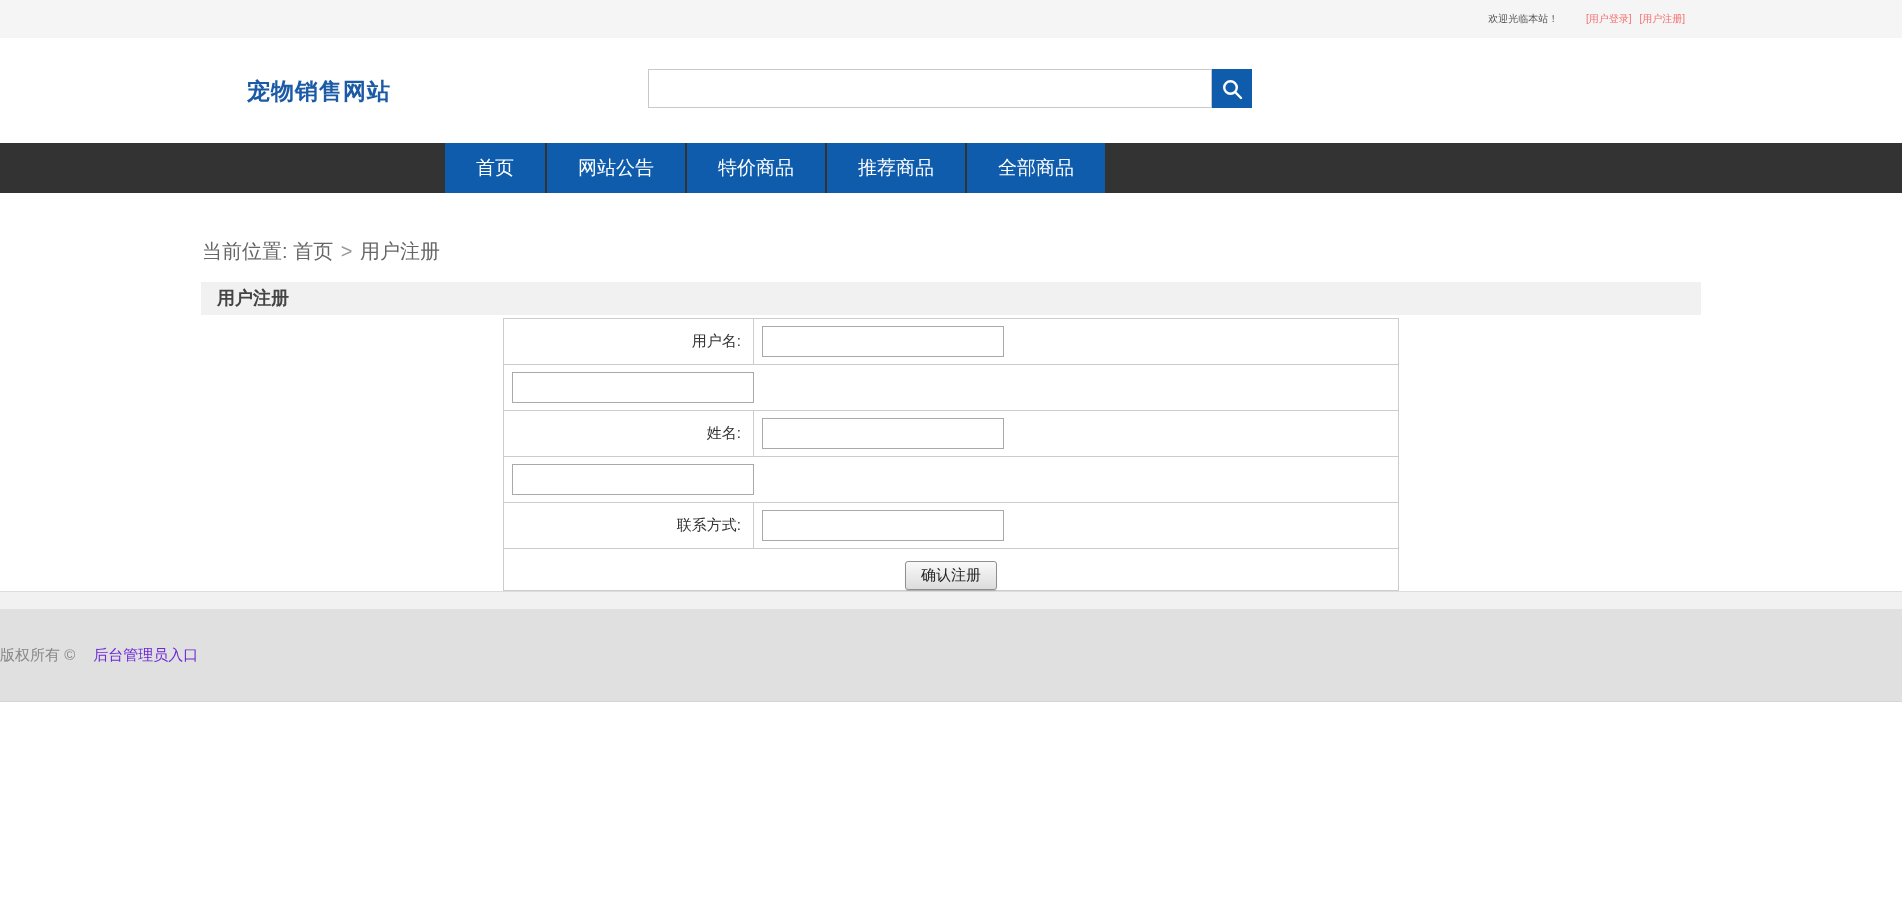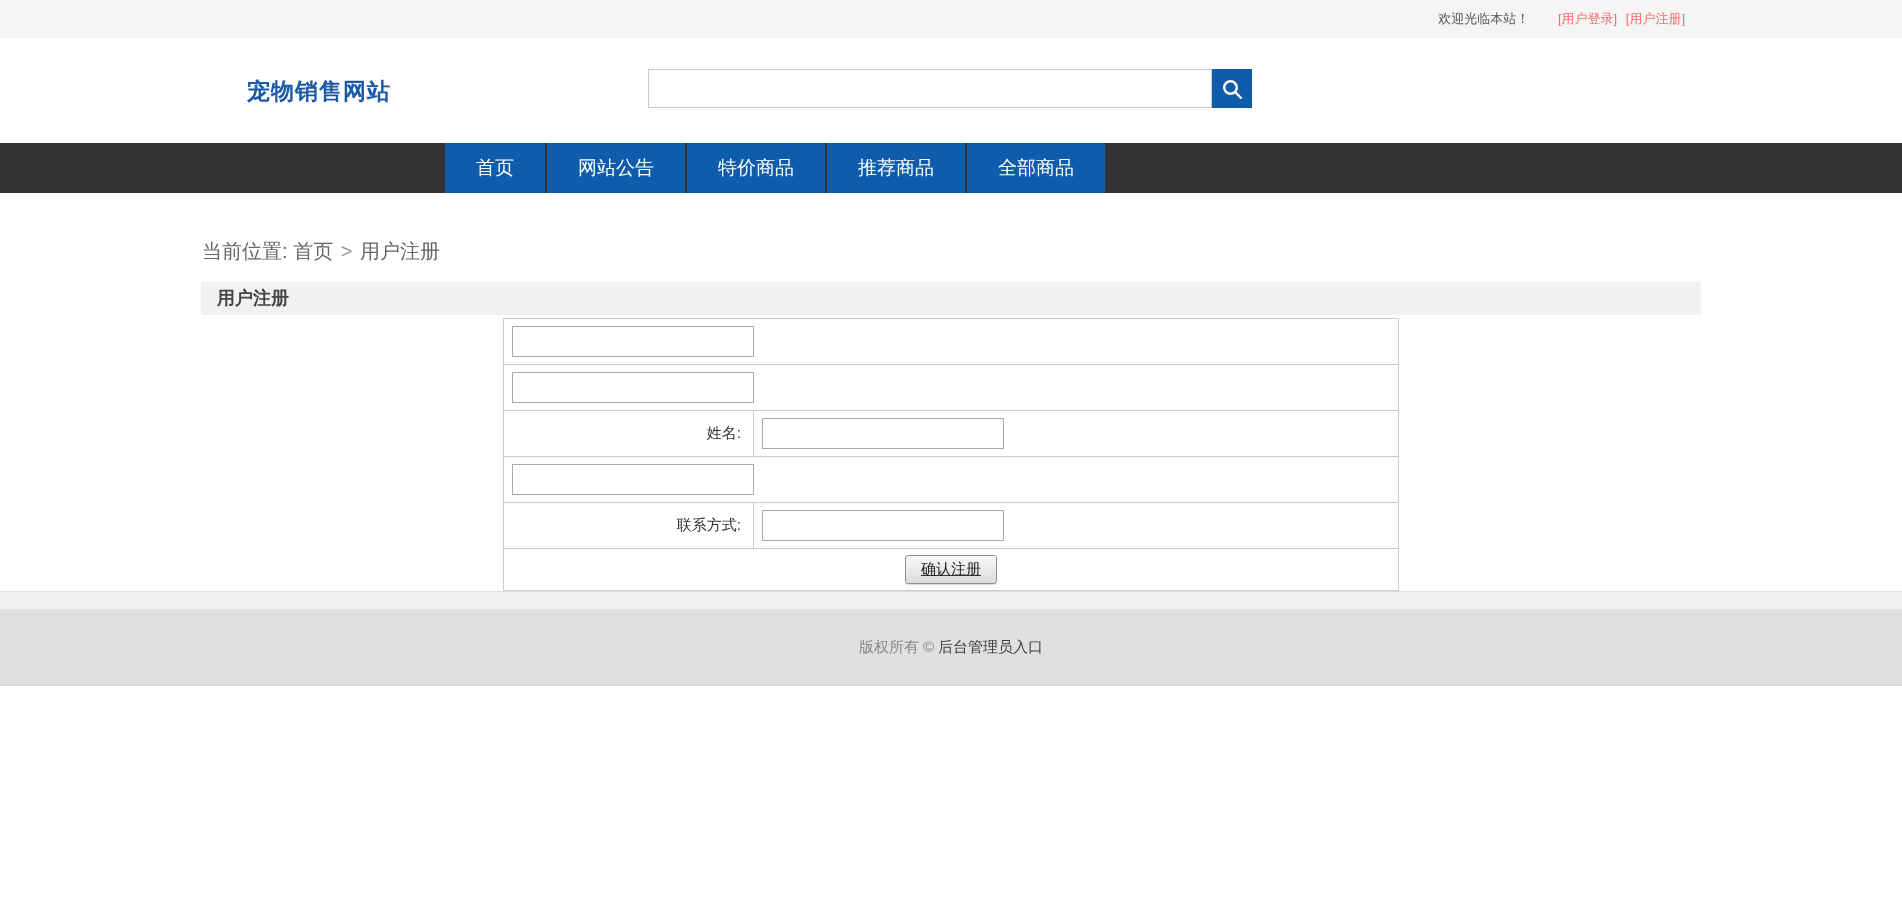--- a/index.html
+++ b/index.html
@@ -8,21 +8,21 @@
     font-family: "Liberation Sans", "DejaVu Sans", sans-serif;
     color: #333;
     min-width: 1902px;
     min-height: 905px;
   }
   .container { width: 1500px; margin: 0 auto; }
 
   
   .topbar { height: 38px; background: #f5f5f5; }
   .topbar-inner {
-    text-align: right; line-height: 38px; font-size: 13px; color: #555;
+    text-align: right; line-height: 38px; font-size: 10px; color: #555;
     padding-right: 16px;
   }
   .topbar-welcome { margin-right: 20px; }
   .topbar a { color: #f56c6c; text-decoration: none; margin-left: 5px; cursor: pointer; }
 
   
   .header { height: 105px; background: #fff; }
   .header-inner { position: relative; height: 100%; }
   .logo {
     position: absolute; left: 46px; top: 50%; transform: translateY(-50%);
@@ -78,38 +78,38 @@
   .gender-select {
     appearance: none; -webkit-appearance: none; -moz-appearance: none;
     width: 48px; height: 30px; border: 1px solid #999; border-radius: 2px;
     background: #fff; font-size: 15px; padding: 0 16px 0 6px; color: #111; cursor: pointer;
   }
   .chev {
     position: absolute; right: 5px; top: 50%;
     transform: translateY(-50%) scaleY(0.75);
     font-size: 11px; color: #222; pointer-events: none;
   }
-  .submit-row { display: flex; justify-content: center; align-items: center; text-decoration: underline; }
+  .submit-row { display: flex; justify-content: center; align-items: flex-end; }
   .submit-btn {
     font-size: 15px; color: #222; padding: 4px 15px;
     border: 1px solid #8f8f8f; border-radius: 3px;
     background: linear-gradient(#f9f9f9, #dcdcdc);
     box-shadow: 0 1px 1px rgba(0,0,0,0.15);
     cursor: pointer;
   }
 
   
   .footer { margin-top: 0; }
   .footer-strip { height: 18px; background: #f1f1f1; border-top: 1px solid #ddd; }
   .footer-main {
-    height: 77px; background: #e0e0e0; border-bottom: 1px solid #d5d5d5;
-    display: flex; align-items: center; justify-content: center;
+    height: 93px; background: #e0e0e0; border-bottom: 1px solid #d5d5d5;
+    display: flex; align-items: center; justify-content: flex-start;
     font-size: 15px; color: #888;
   }
-  .footer-main a { color: #404040; text-decoration: none; margin-left: 4px; cursor: pointer; }
+  .footer-main a { color: #6d28d9; text-decoration: none; margin-left: 18px; cursor: pointer; }
   .page-bottom-space { height: 148px; background: #fff; }
 </style>
 </head>
 <body>
 
 <div class="topbar">
   <div class="container topbar-inner">
     <span class="topbar-welcome">欢迎光临本站！</span>
     <a href="#">[用户登录]</a>
     <a href="#">[用户注册]</a>
@@ -155,20 +155,21 @@
       <span>用户注册</span>
     </div>
 
     <div class="section-header">
       <span>用户注册</span>
     </div>
 
     <div class="reg-table">
 
       <div class="form-row">
+        <div class="label-cell">用户名:</div>
         <div class="input-cell">
           <input class="text-input" type="text" value="" style="">
         </div>
       </div>
 
       <div class="form-row">
         <div class="input-cell">
           <input class="text-input" type="password" value="" style="">
         </div>
       </div>

